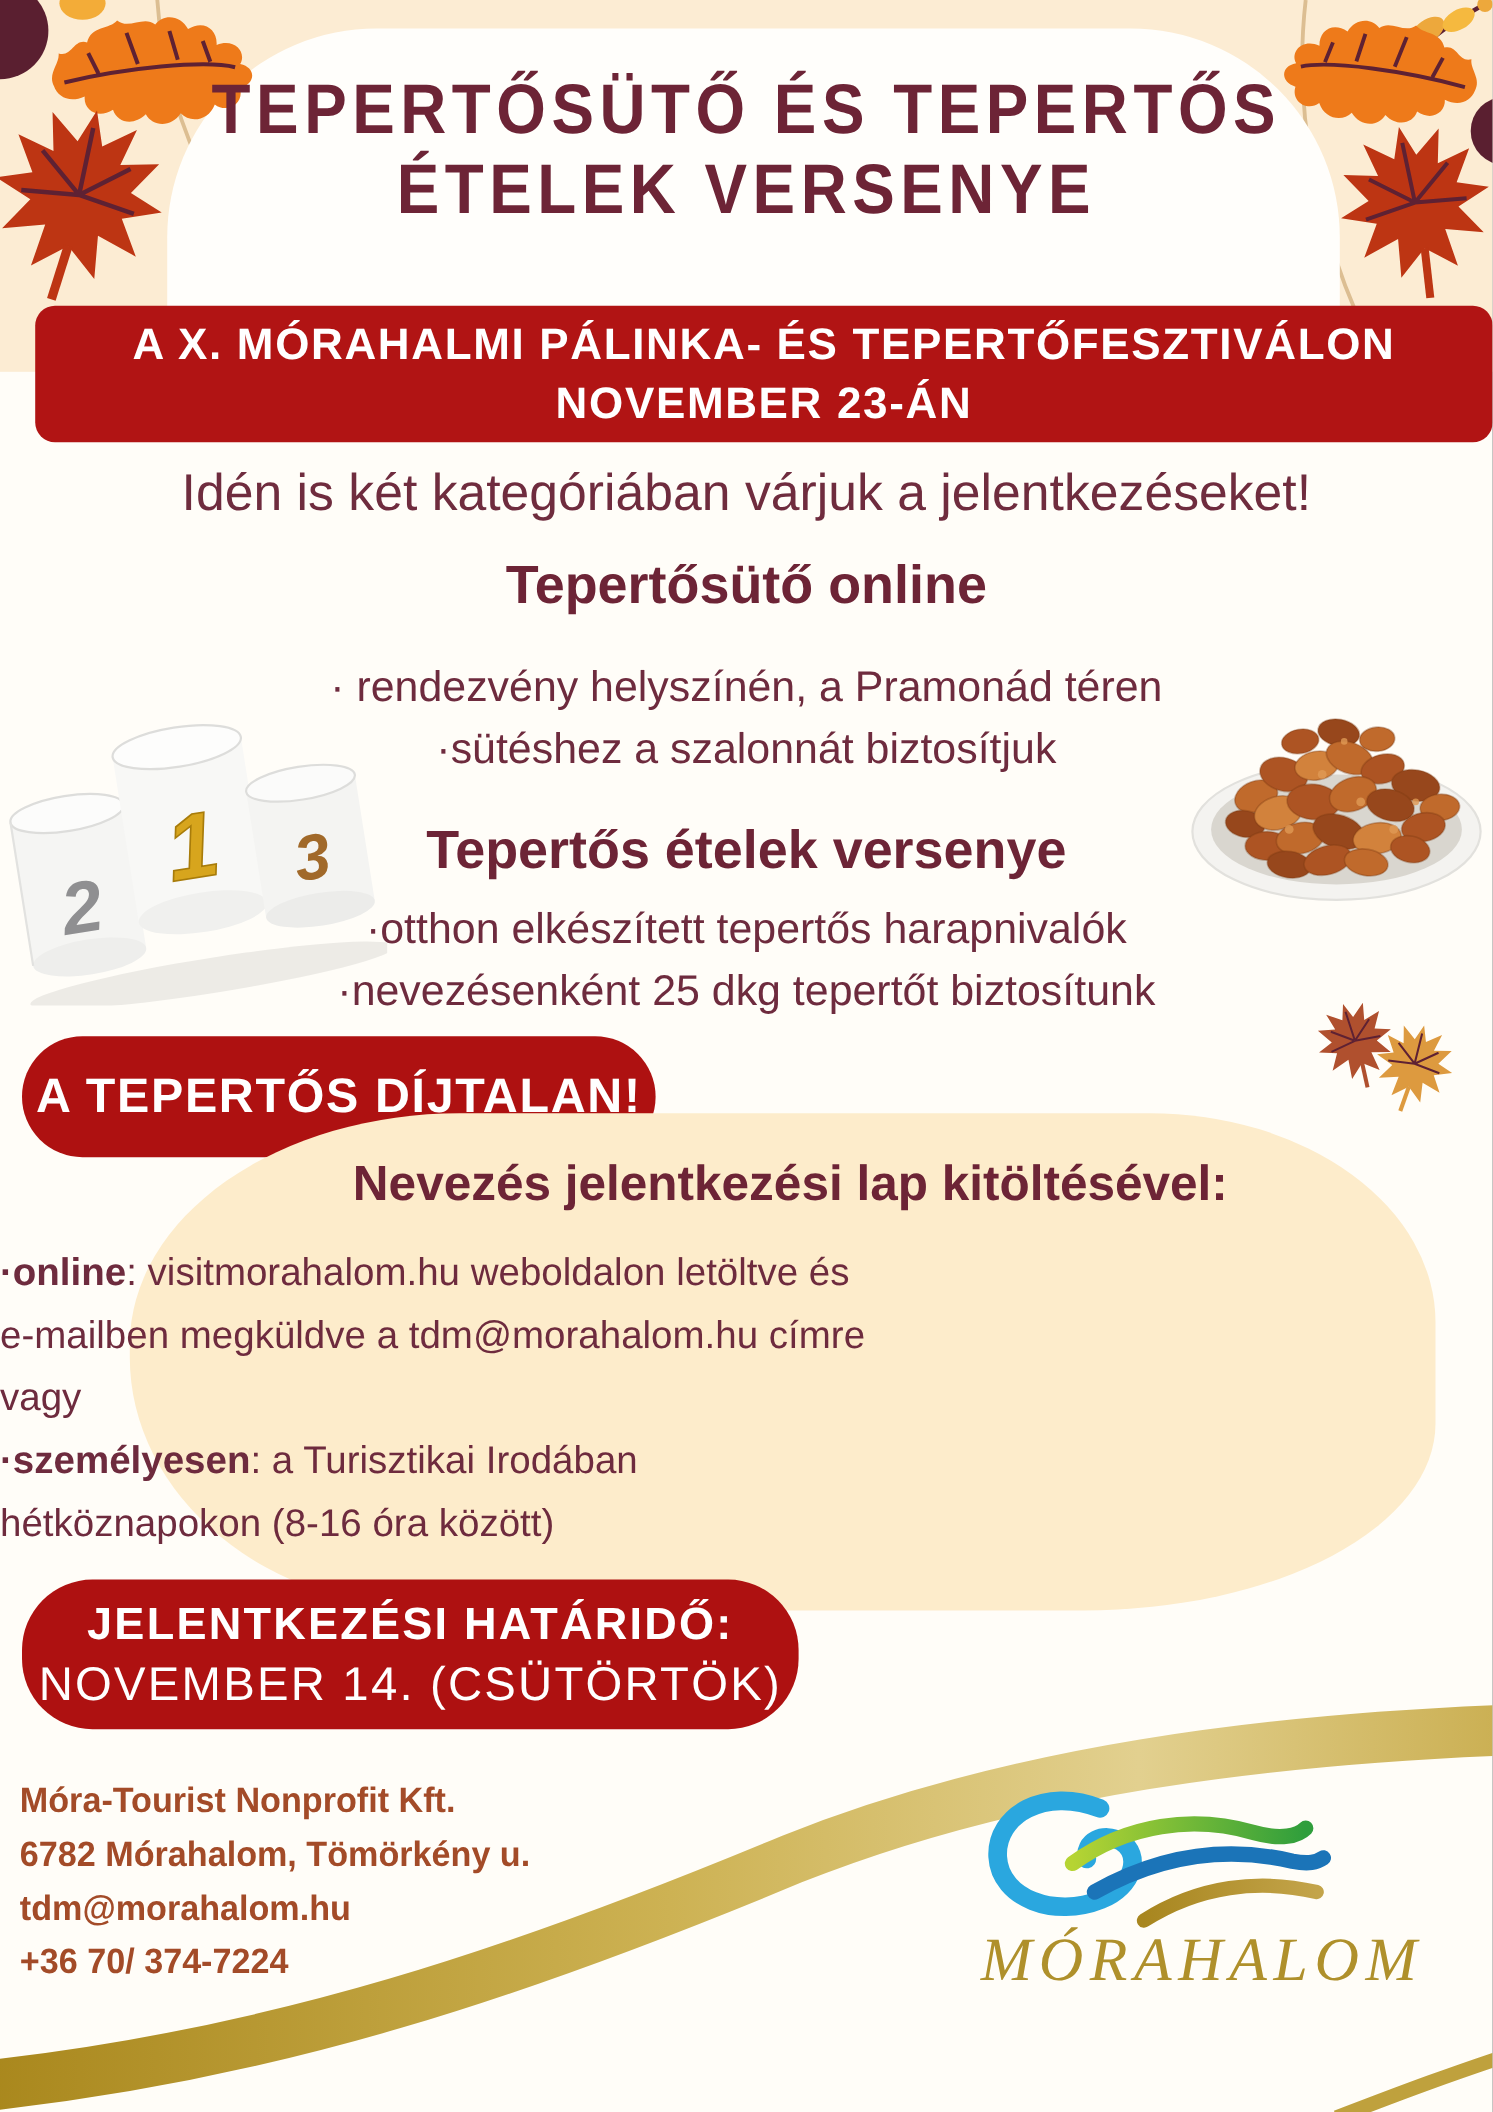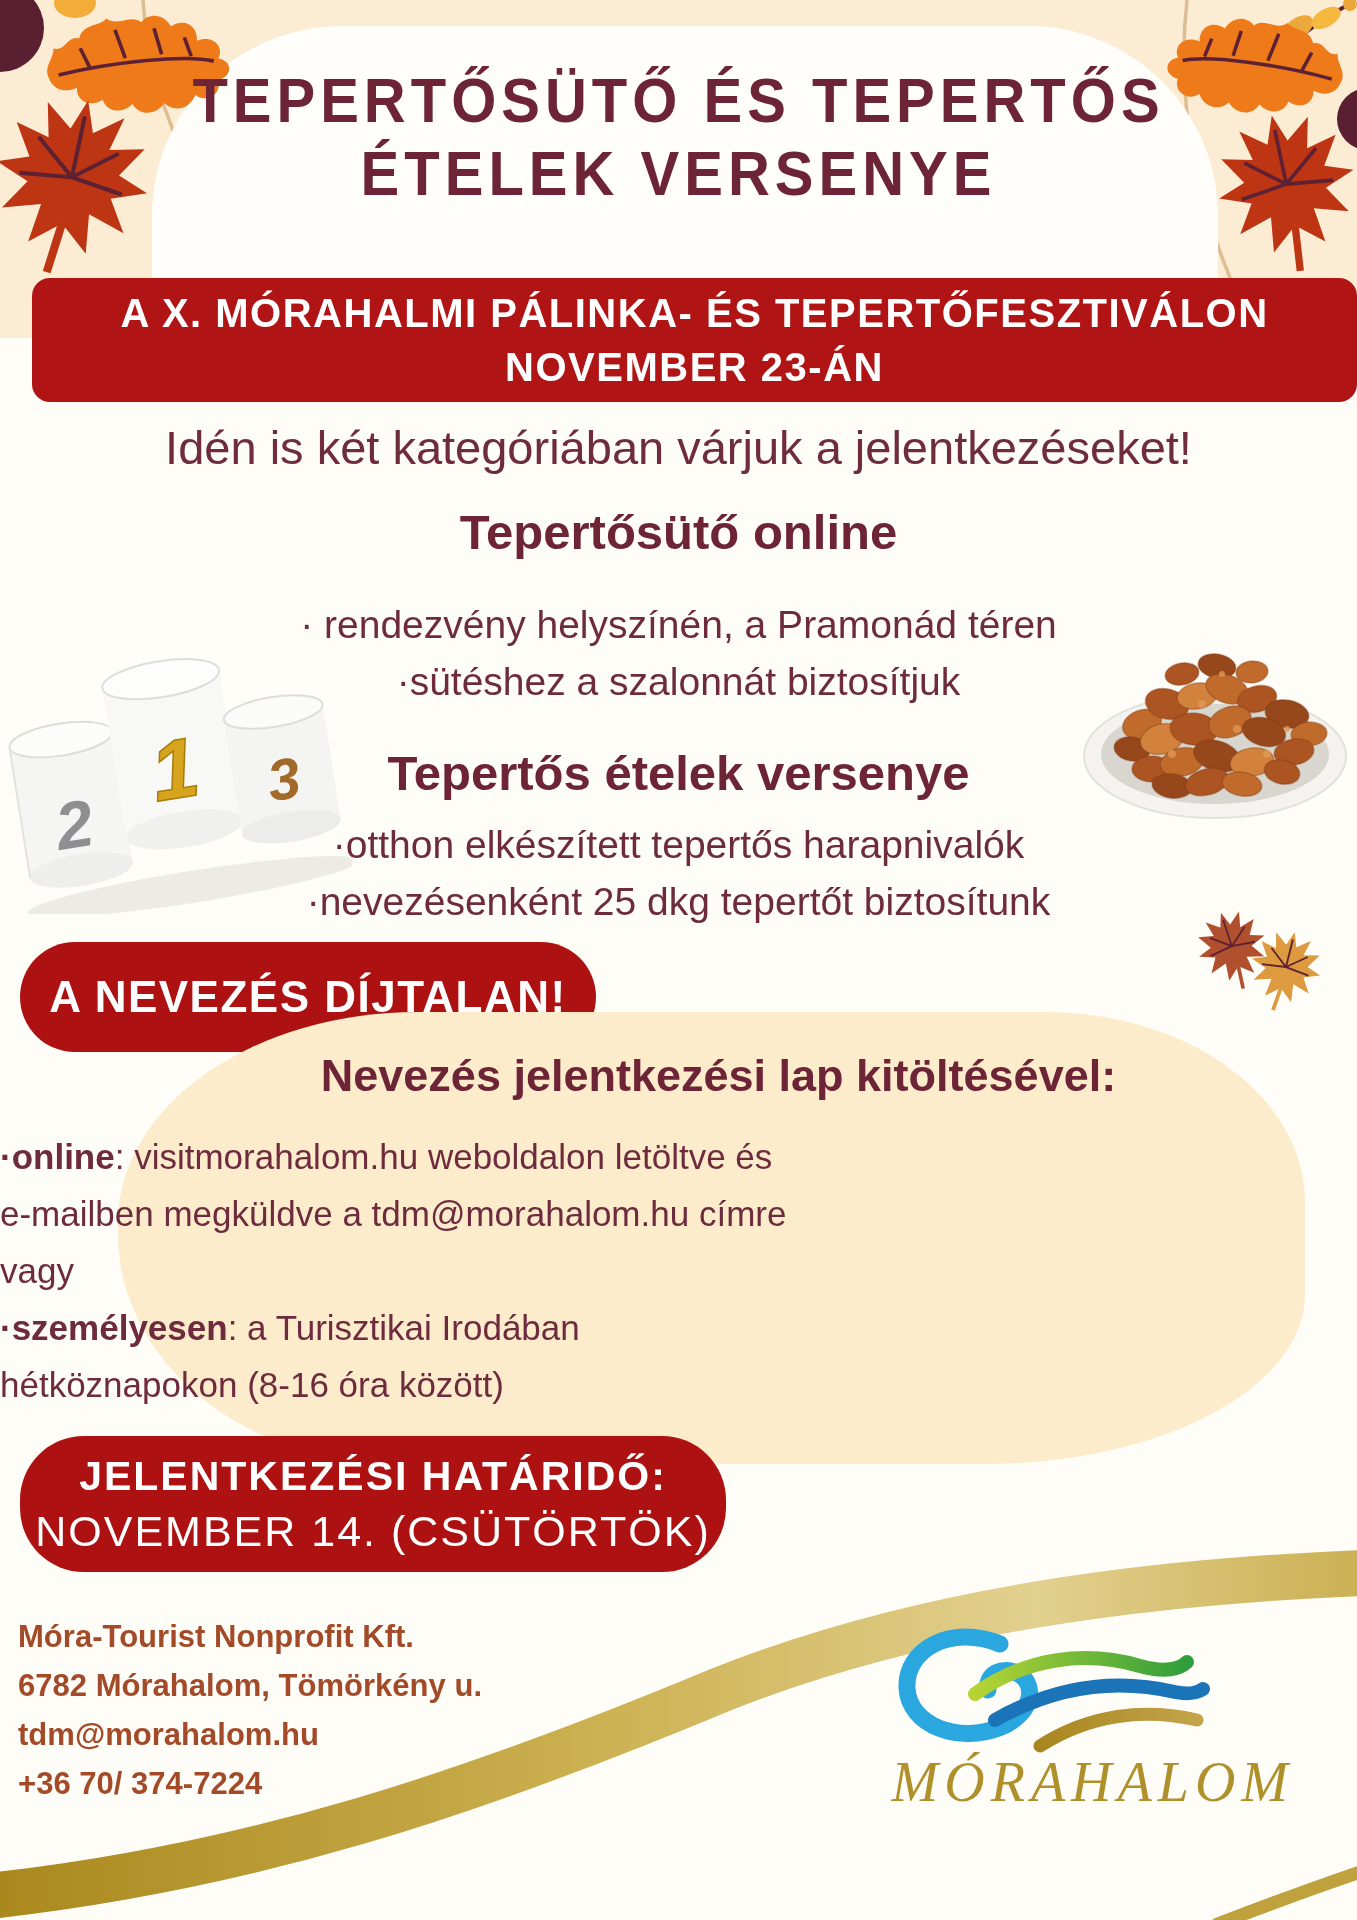--- a/index.html
+++ b/index.html
@@ -203,21 +203,21 @@
   </svg>
 
   <svg class="abs leaf" style="left:1192px;top:908px;color:#b0502e;transform:rotate(-18deg)" width="82" height="84" viewBox="0 0 100 115">
       <use href="#maple-shape" xlink:href="#maple-shape"></use>
     </svg>
   <svg class="abs leaf" style="left:1242px;top:928px;color:#dd9a3f;transform:rotate(14deg)" width="86" height="86" viewBox="0 0 100 115">
       <use href="#maple-shape" xlink:href="#maple-shape"></use>
     </svg>
 
   <div class="abs badge free-badge">
-    <div>A NEVEZÉS DÍJTALAN!</div>
+    <div>A TEPERTŐS DÍJTALAN!</div>
   </div>
 
   <div class="abs app-blob"></div>
   <div class="abs app-heading">Nevezés jelentkezési lap kitöltésével:</div>
   <div class="abs app-lines">
     <div><b>·online</b><span>: visitmorahalom.hu weboldalon letöltve és</span></div>
     <div>e-mailben megküldve a tdm@morahalom.hu címre</div>
     <div>vagy</div>
     <div><b>·személyesen</b><span>: a Turisztikai Irodában</span></div>
     <div>hétköznapokon (8-16 óra között)</div>

